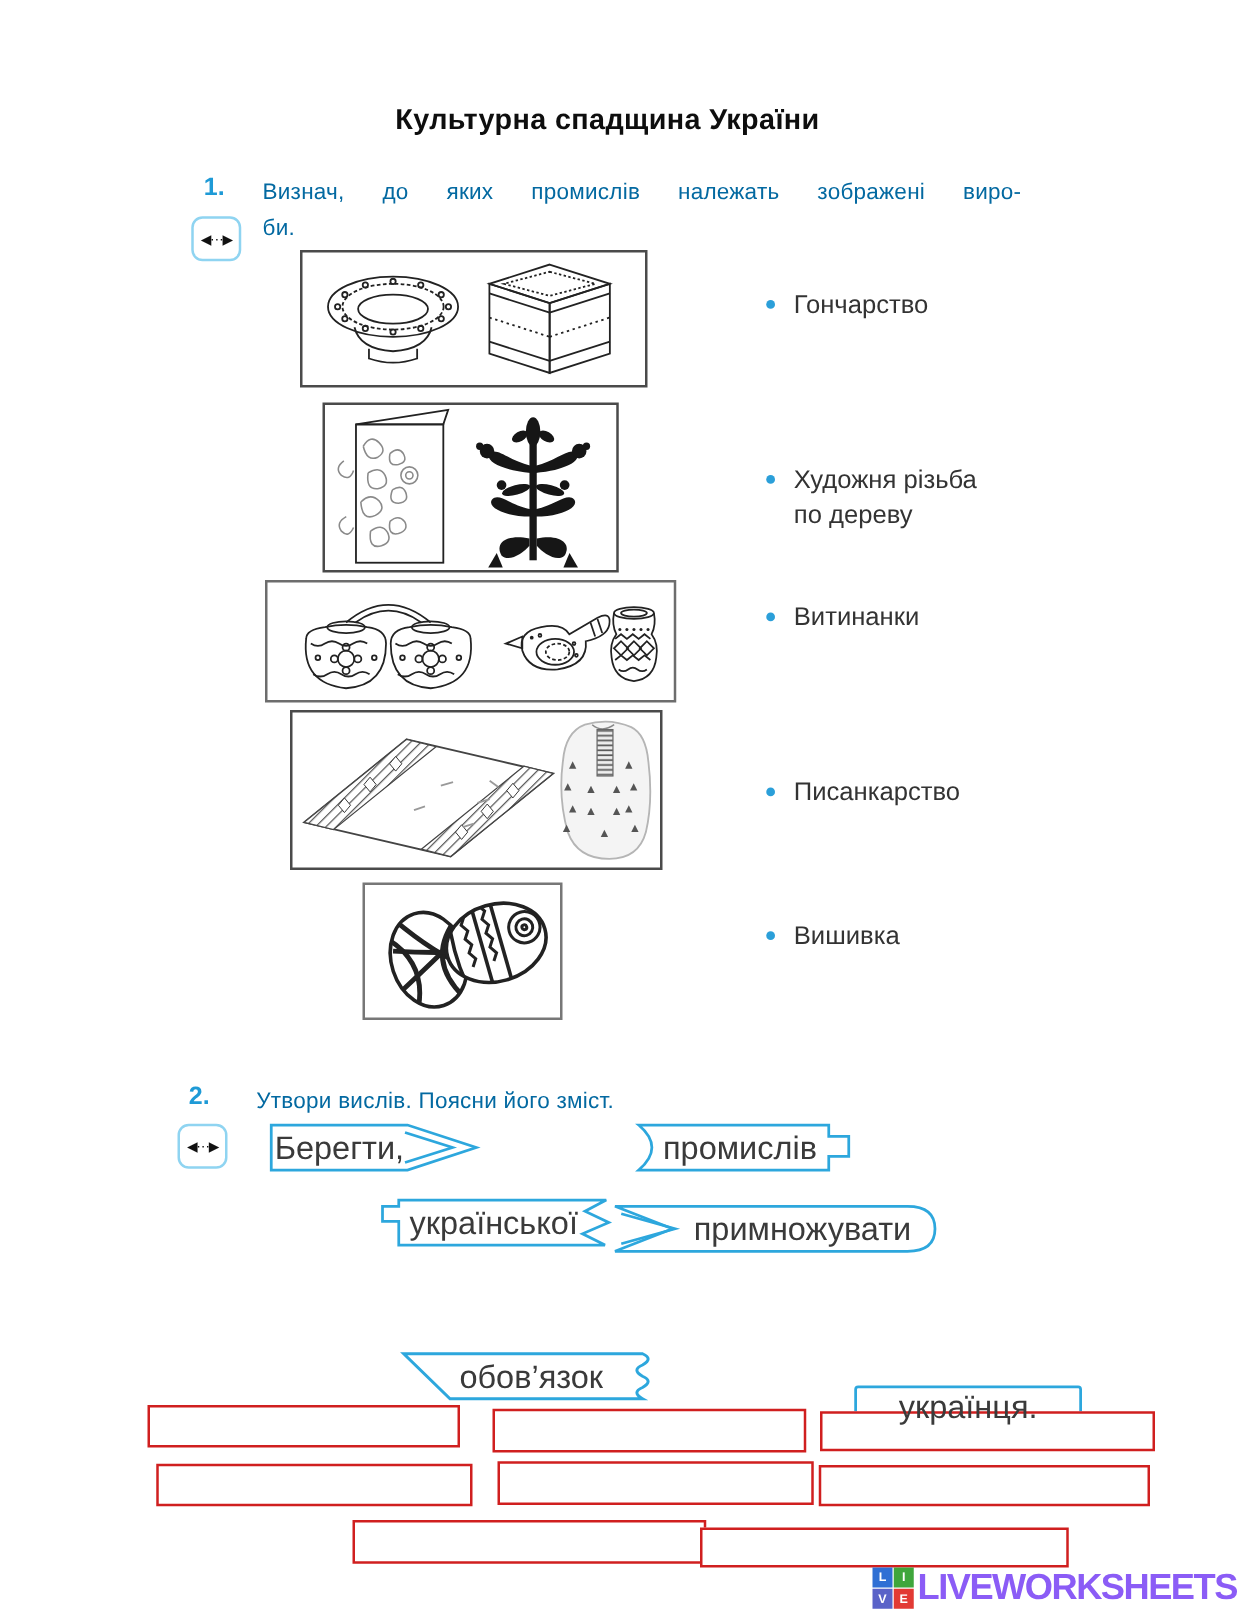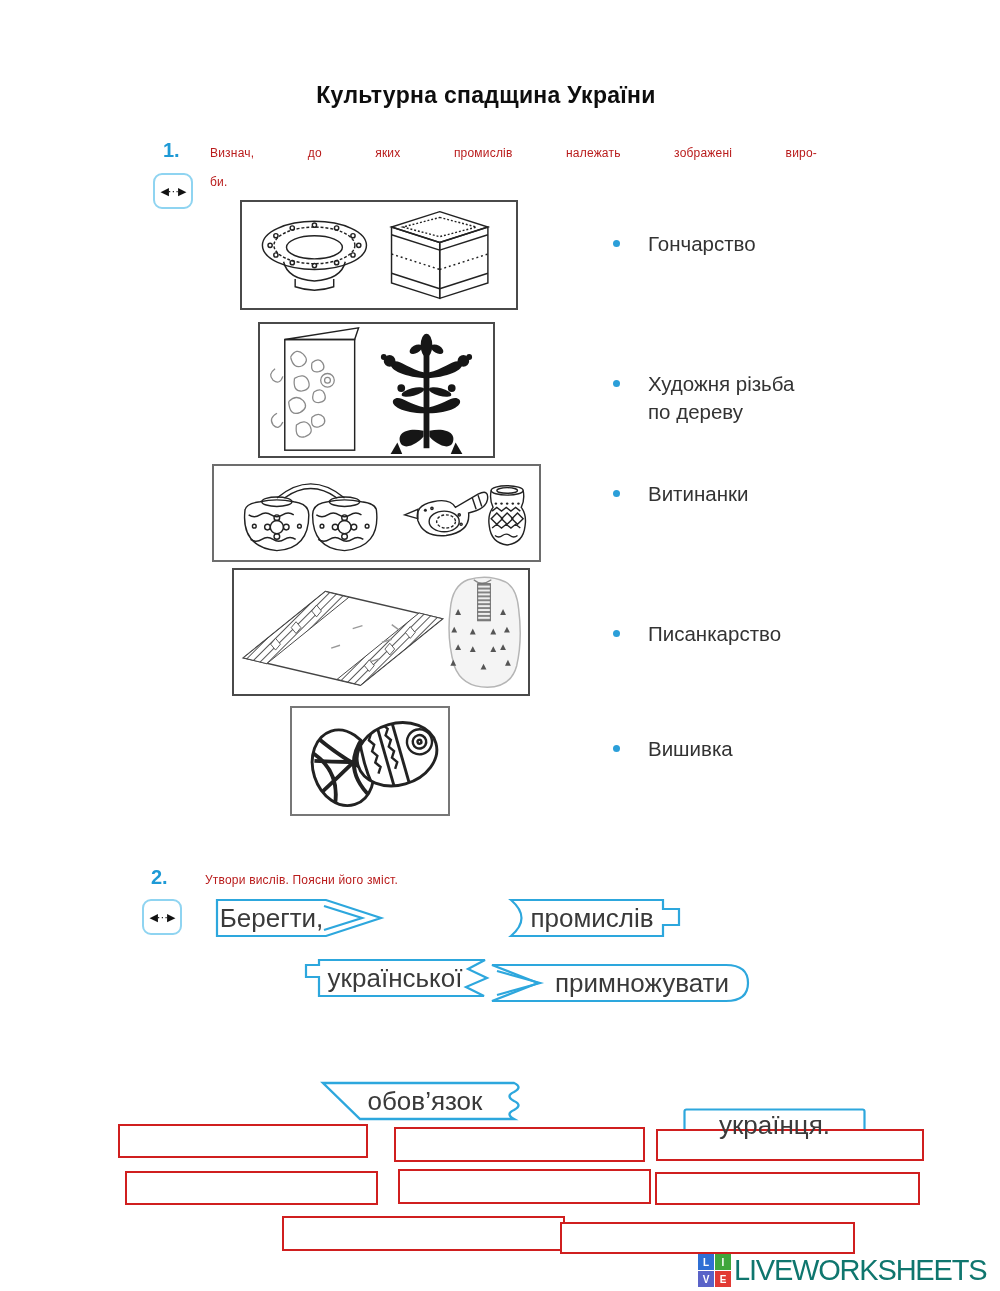--- a/index.html
+++ b/index.html
@@ -1,39 +1,39 @@
 <!DOCTYPE html>
 <html><head>
 <meta charset="utf-8">
 <style>
   html,body{margin:0;padding:0;background:#fff}
   .page{position:relative;width:1000px;height:1291px;background:#fff;overflow:hidden;
         font-family:"Liberation Sans",sans-serif;color:#333}
   .title{position:absolute;left:0;top:82px;width:972px;text-align:center;
          font-size:23px;font-weight:bold;color:#0e0e0e;letter-spacing:.3px}
   .tasknum{position:absolute;font-size:20px;font-weight:bold;color:#1e9ad6}
-  .instr{position:absolute;color:#b91c1c;font-size:12px;line-height:29px;letter-spacing:.2px}
+  .instr{position:absolute;color:#0369a1;font-size:18px;line-height:29px;letter-spacing:.2px}
   .just{text-align:justify;text-align-last:justify}
   .dragicon{position:absolute;width:36px;height:32px;border:2px solid #8fd4f1;border-radius:9px;
             background:#fff;display:flex;align-items:center;justify-content:center;
             font-family:"DejaVu Sans",sans-serif;font-size:11px;letter-spacing:-1px;color:#111}
   .imgbox{position:absolute;background:#fff;border:2px solid #4a4a4a;box-sizing:border-box}
   .imgbox svg{display:block;width:100%;height:100%}
-  .opt{position:absolute;display:flex;gap:28px;color:#333;font-size:20.5px;line-height:28px}
+  .opt{position:absolute;display:flex;gap:15px;color:#333;font-size:20.5px;line-height:28px}
   .opt .bullet{width:7px;height:7px;border-radius:50%;background:#2b9fd9;margin-top:10px;flex:none}
   .piece{position:absolute}
   .piece svg{position:absolute;left:0;top:0;overflow:visible}
   .piece .lbl{position:relative;z-index:1;display:flex;align-items:center;justify-content:center;
               height:100%;font-size:26px;color:#3a3a3a;box-sizing:border-box}
   .dz{position:absolute;border:2px solid #d01f1f;box-sizing:border-box;background:#fff}
   .logo{position:absolute;left:698px;top:1254px;display:flex;align-items:center}
   .logo .grid{display:grid;grid-template-columns:16px 16px;grid-auto-rows:16px;gap:1px}
   .logo .sq{display:flex;align-items:center;justify-content:center;color:#fff;font-weight:bold;font-size:10px}
   .sq0{background:#2f6fd4}.sq1{background:#3fa63c}.sq2{background:#5a63c8}.sq3{background:#e23a34}
-  .logo .word{font-size:29px;font-weight:normal;color:#0f766e;letter-spacing:-1.2px;margin-left:3px}
+  .logo .word{font-size:29px;font-weight:bold;color:#8b5cf6;letter-spacing:-1.2px;margin-left:3px}
   .ln{stroke:#222;fill:none;stroke-width:1.5}
 </style>
 </head>
 <body>
 
 <div class="page">
 
   <div class="title">Культурна спадщина України</div>
 
   <div class="tasknum" style="left:163px;top:139px">1.</div>

